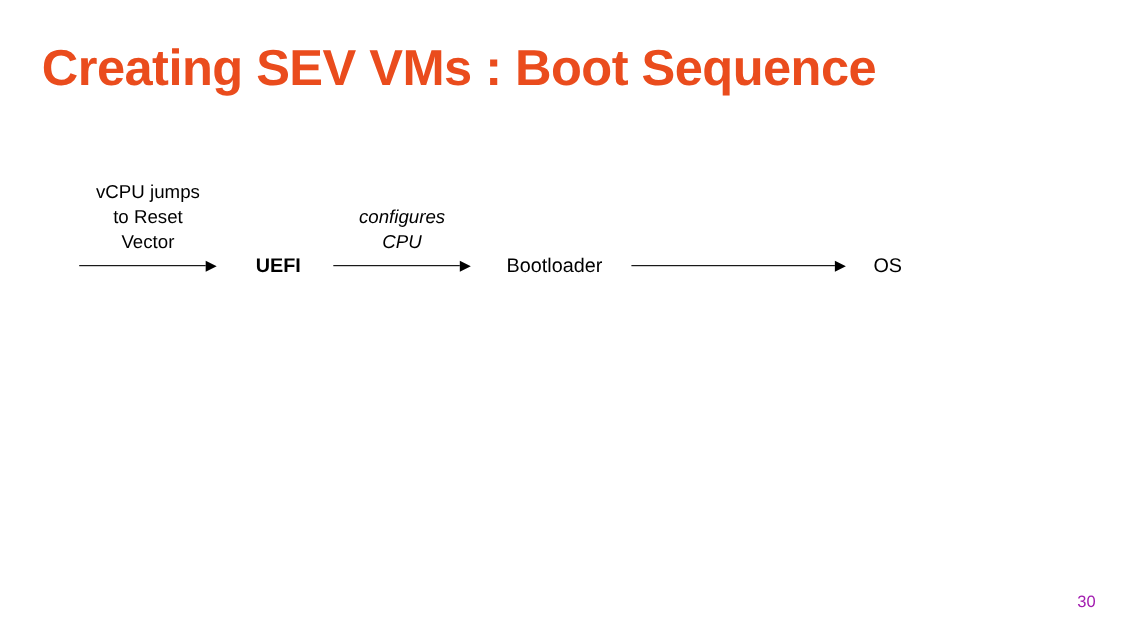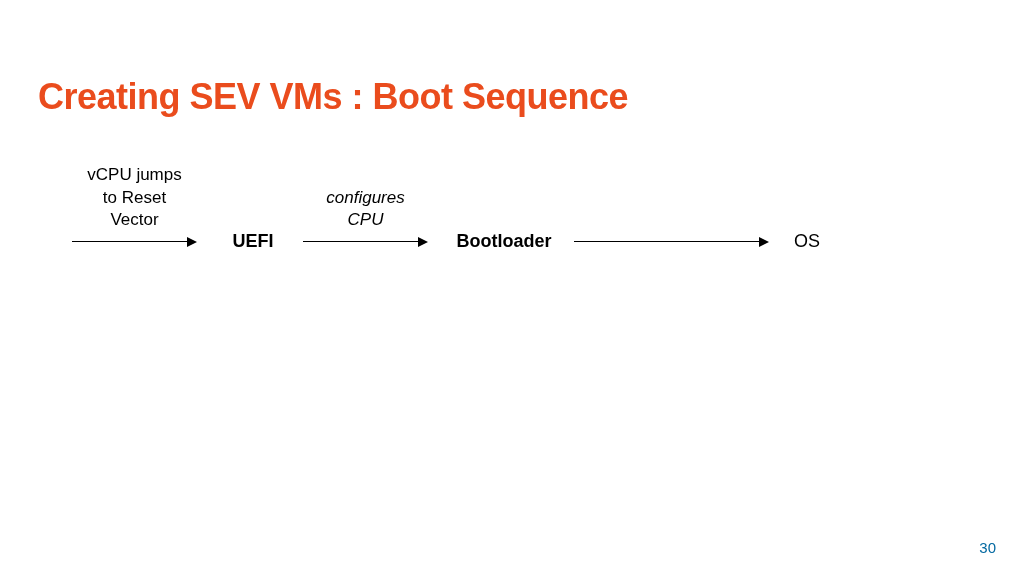--- a/index.html
+++ b/index.html
@@ -12,25 +12,24 @@
       height: 576px;
       background: #ffffff;
       font-family: Arial, Helvetica, sans-serif;
       position: relative;
       overflow: hidden;
     }
     .title {
       position: absolute;
       top: 34px;
       left: 38px;
-      font-size: 36px;
+      font-size: 46px;
       font-weight: 900;
       color: #EA4C1D;
       letter-spacing: -0.5px;
-      margin-top: 42px;
     }
     .diagram {
       position: absolute;
       top: 230px;
       left: 60px;
       right: 40px;
       display: flex;
       align-items: center;
     }
     .node {
@@ -69,25 +68,25 @@
       height: 0;
       border-left: 10px solid #000;
       border-top: 5px solid transparent;
       border-bottom: 5px solid transparent;
     }
     .page-number {
       position: absolute;
       bottom: 20px;
       right: 28px;
       font-size: 15px;
-      color: #0369a1;
+      color: #a21caf;
     }
     .node-init { width: 120px; }
     .node-uefi { width: 60px; margin: 0 8px; font-weight: bold; }
-    .node-boot { width: 100px; margin: 0 8px; font-weight: bold; }
+    .node-boot { width: 100px; margin: 0 8px; }
     .node-os { width: 40px; }
     .aw1 { margin: 0 18px 0 12px; text-decoration: underline; }
     .aw2 { margin: 0 18px 0 12px; font-style: italic; }
     .aw3 { margin: 0 18px 0 12px; }
     .al1 { width: 115px; }
     .al2 { width: 115px; }
     .al3 { width: 185px; }
   </style>
 </head>
 <body>

